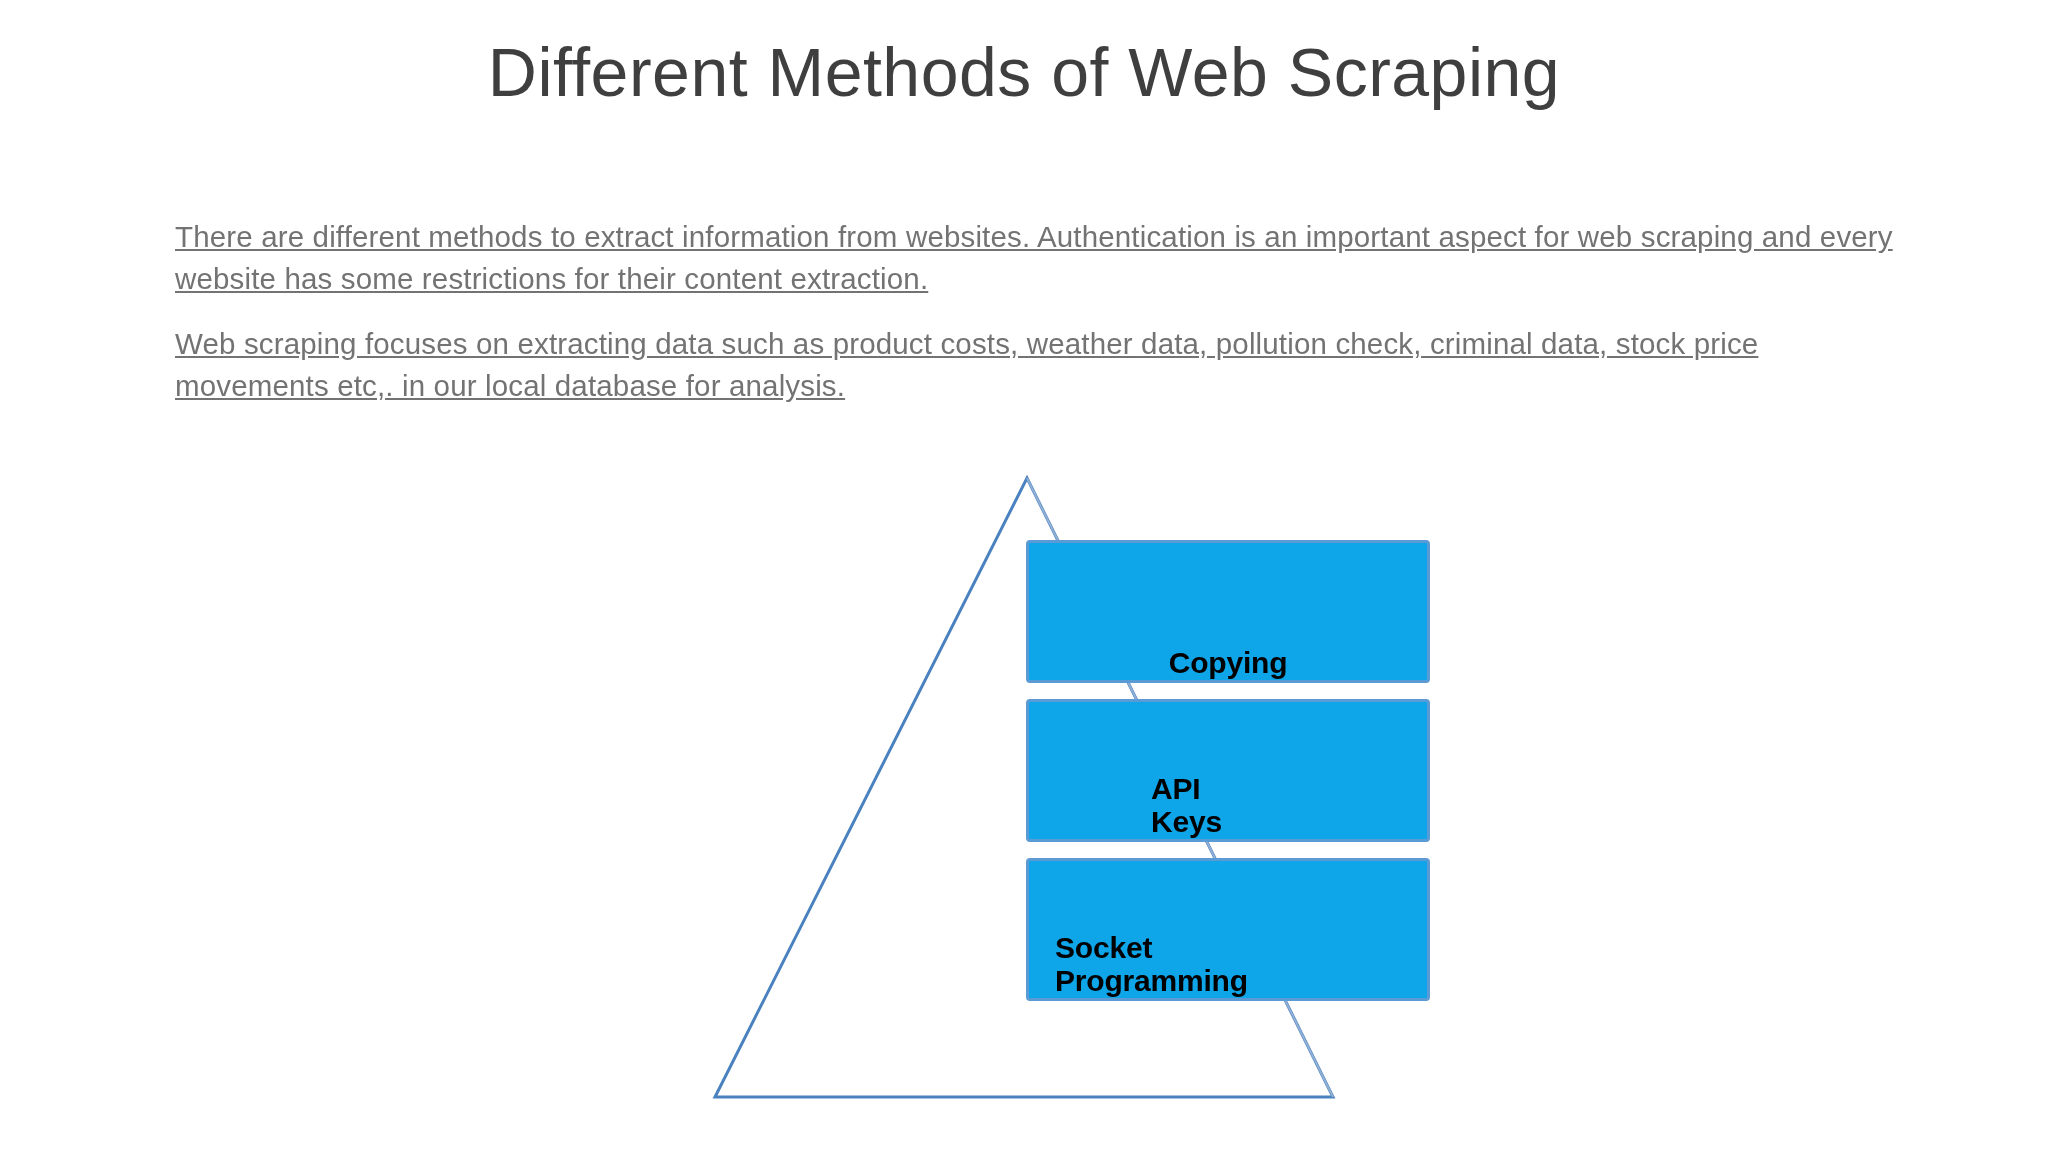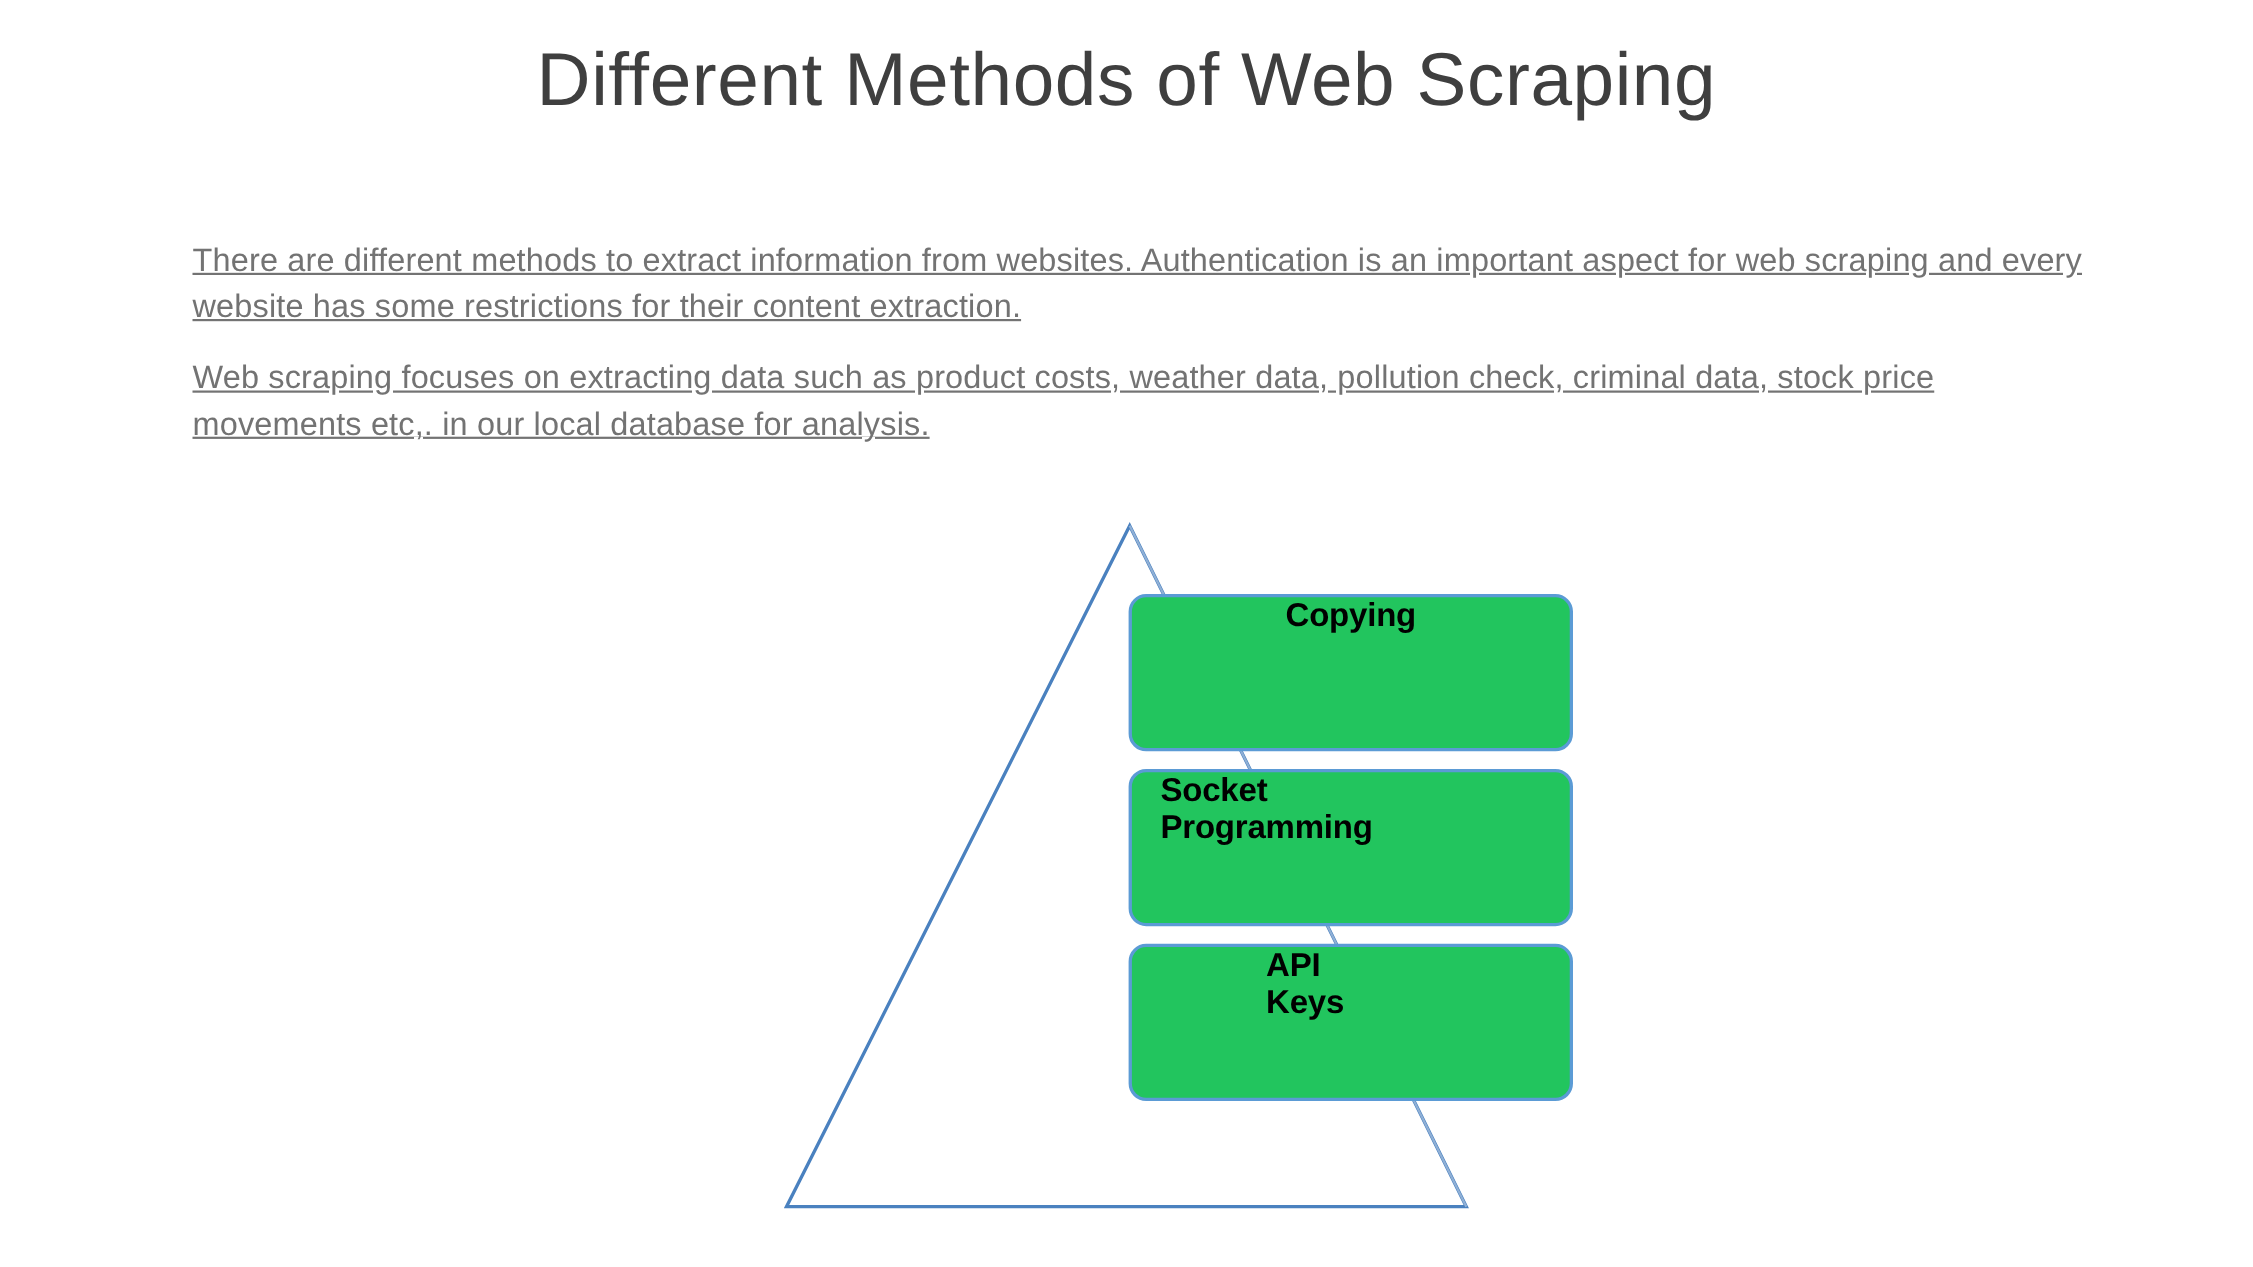--- a/index.html
+++ b/index.html
@@ -80,26 +80,26 @@
     position: absolute;
     left: 366px;
     top: 80px;
     width: 404px;
   }
 
   .method-box {
     position: relative;
     box-sizing: border-box;
     width: 404px;
-    background: #22c55e;
+    background: #0ea5e9;
     border: 3px solid #5b9bd5;
-    border-radius: 16px;
+    border-radius: 4px;
     display: flex;
     flex-direction: column;
-    justify-content: flex-start;
+    justify-content: flex-end;
     color: #000000;
     font-family: "Liberation Sans", sans-serif;
     font-weight: bold;
     font-size: 30px;
     line-height: 1.12;
     letter-spacing: -0.2px;
   }
   .method-box + .method-box { margin-top: 16px; }
 
   .mb-copying   { height: 143px; align-items: center; }
@@ -128,26 +128,26 @@
 
       <path d="M 367 18 L 673 637" fill="none" stroke="#9cb9d9" stroke-width="2" opacity="0.85"></path>
     </svg>
 
     <div class="box-stack">
 
       <div class="method-box mb-copying">
         <span class="line">Copying</span>
       </div>
 
+      <div class="method-box mb-apikeys">
+        <span class="line">API</span>
+        <span class="line">Keys</span>
+      </div>
+
       <div class="method-box mb-socket">
         <span class="line">Socket</span>
         <span class="line">Programming</span>
-      </div>
-
-      <div class="method-box mb-apikeys">
-        <span class="line">API</span>
-        <span class="line">Keys</span>
       </div>
 
     </div>
   </div>
 
 </div>
 
 </body></html>

